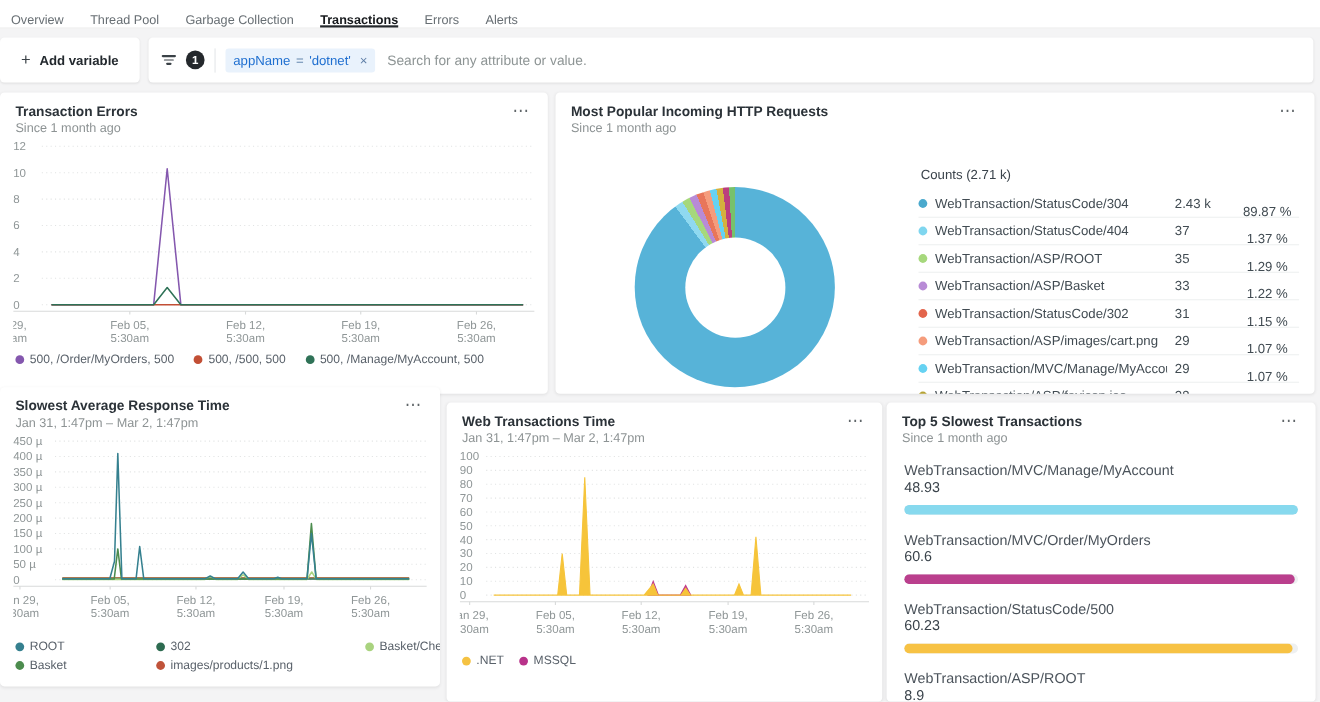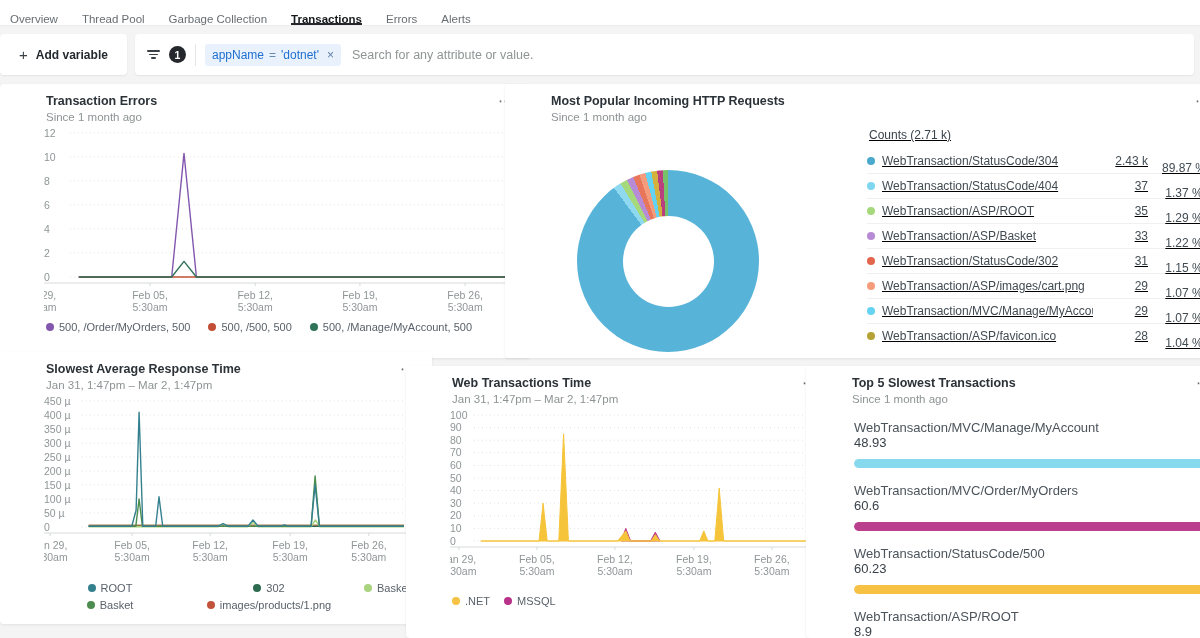--- a/index.html
+++ b/index.html
@@ -21,54 +21,54 @@
   #fbadge{width:17px;height:17px;border-radius:50%;background:#24282c;color:#fff;font-size:10.5px;font-weight:bold;display:flex;align-items:center;justify-content:center;}
   .vdiv{width:1px;height:22px;background:#e4e7e9;}
   #chip{background:#e9f2fc;border-radius:3px;padding:4px 7px;display:flex;align-items:center;gap:5px;font-size:12px;cursor:default;}
   #chip .attr,#chip .val{color:#1f6fd0;}
   #chip .op{color:#6a8bb0;}
   #chip .x{color:#5e7ea6;margin-left:3px;cursor:pointer;font-size:12px;}
   #searchinput{flex:1;border:none;outline:none;font-size:12.5px;color:#333;background:transparent;font-family:inherit;}
   #searchinput::placeholder{color:#8e9595;}
 
   
-  .panel{position:absolute;background:#fff;border-radius:4px;box-shadow:0 1px 3px rgba(0,0,0,.08);overflow:hidden;padding-left:32px;}
+  .panel{position:absolute;background:#fff;border-radius:4px;box-shadow:0 1px 3px rgba(0,0,0,.08);overflow:hidden;}
   #p1{left:0;top:84px;width:498px;height:274px;}
   #p2{left:505px;top:84px;width:690px;height:274px;}
   #p3{left:0;top:352px;width:400px;height:272px;}
   #p4{left:406px;top:366px;width:396px;height:272px;}
   #p5{left:806px;top:366px;width:390px;height:272px;}
   .phead{padding:10px 14px 0;display:flex;justify-content:space-between;align-items:flex-start;}
   .ptitle{font-size:12.5px;font-weight:bold;color:#2b3238;}
   .psub{font-size:11.5px;color:#8d9394;margin-top:3px;}
   .pmenu{color:#606669;font-size:15px;letter-spacing:1px;cursor:pointer;line-height:10px;padding:2px;}
 
   .chartmount{margin:6px 12px 0;}
   svg{font-family:inherit;display:block;}
   .ylab{fill:#8f9697;font-size:10.5px;}
   .xlab{fill:#8f9697;font-size:10.5px;text-anchor:middle;}
   .grid{stroke:#e1e3e3;stroke-width:1;stroke-dasharray:1 3;}
   .axis{stroke:#d8dada;stroke-width:1;}
 
   .legend{display:flex;gap:18px;margin:6px 14px 0;font-size:11px;color:#59616a;align-items:center;}
-  .lgi{display:flex;align-items:center;gap:5px;cursor:pointer;white-space:nowrap;justify-content:center;}
+  .lgi{display:flex;align-items:center;gap:5px;cursor:pointer;white-space:nowrap;}
   .dot{width:8px;height:8px;border-radius:50%;flex:0 0 auto;}
   .legend.gridleg{display:grid;grid-auto-flow:column;grid-template-rows:repeat(2,17px);grid-template-columns:128px 190px auto;gap:0;}
 
   
   #donut{position:absolute;left:72px;top:86px;width:182px;height:182px;border-radius:50%;}
   #donut .hole{position:absolute;left:25%;top:25%;width:50%;height:50%;border-radius:50%;background:#fff;}
 
   
-  #httptable{position:absolute;right:14px;top:44px;width:346px;text-decoration:underline;}
+  #httptable{position:absolute;right:14px;top:68px;width:346px;}
   #httptable .thead{font-size:12px;color:#39424a;margin:0 0 7px 2px;}
   .trow{display:flex;align-items:center;gap:7px;height:24px;border-bottom:1px solid #eef0f1;font-size:12px;color:#414b52;cursor:pointer;}
   .trow:last-child{border-bottom:none;}
   .trow .nm{flex:1;white-space:nowrap;overflow:hidden;max-width:212px;}
-  .trow .ct{width:48px;text-align:right;}
+  .trow .ct{width:48px;}
   .trow .pc{width:58px;text-align:center;margin-top:13px;}
 
   
   .t5row{margin:15px 16px 0;cursor:pointer;}
   .t5top{display:flex;justify-content:space-between;align-items:baseline;flex-direction:column;}
   .t5label{font-size:13px;color:#4b535b;}
   .t5val{font-size:13px;color:#39424a;}
   .t5bar{height:9px;border-radius:5px;background:#eef0f1;margin-top:9px;overflow:hidden;}
   .t5fill{height:100%;border-radius:5px;}
 </style>

